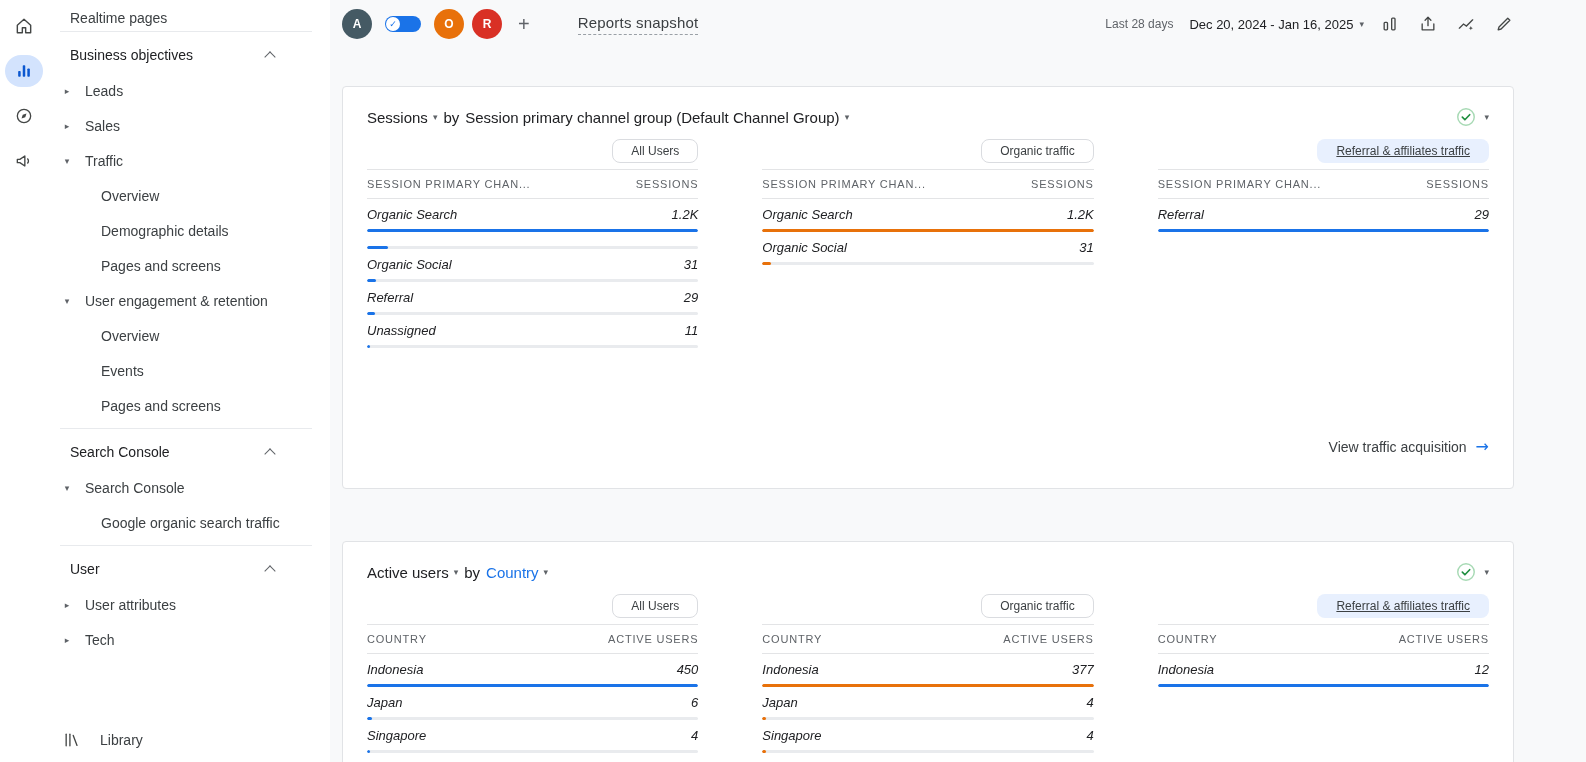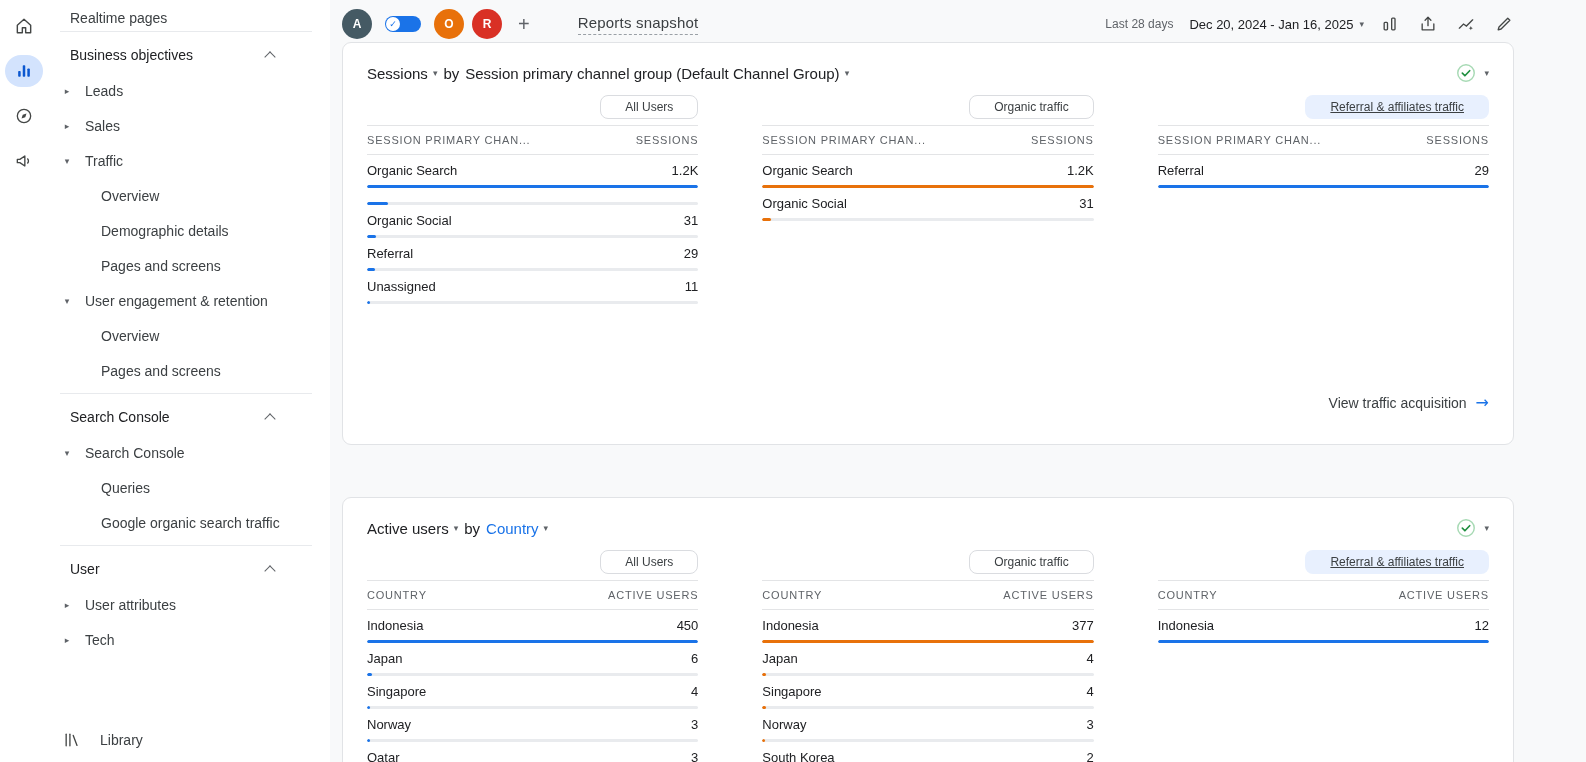--- a/index.html
+++ b/index.html
@@ -36,37 +36,37 @@
   .add-cmp { font-size:20px; color:#5f6368; margin-left:8px; line-height:1; }
   .page-title { margin-left:48px; font-size:15px; color:#3c4043; border-bottom:1px dashed #9aa0a6; padding-bottom:3px; letter-spacing:.2px; }
   .hdr-right { margin-left:auto; display:flex; align-items:center; gap:16px; }
   .preset { font-size:12px; color:#5f6368; }
   .daterange { font-size:13px; color:#202124; display:flex; align-items:center; gap:6px; }
   .caret { font-size:9px; color:#5f6368; font-family:"DejaVu Sans", sans-serif; line-height:1; }
   .hdr-icons { display:flex; align-items:center; gap:18px; }
   .hdr-icons svg { width:20px; height:20px; display:block; }
 
   
-  .card { background:#fff; border:1px solid #e1e3e6; border-radius:9px; padding:16px 24px 18px; position:relative; }
+  .card { background:#fff; border:1px solid #e1e3e6; border-radius:4px; padding:16px 24px 18px; position:relative;margin-top:44px; }
   .card-1 { height:403px; margin-bottom:52px; }
   .card-2 { height:420px; }
   .card-head { display:flex; align-items:center; font-size:15px; color:#202124; height:28px; }
   .metric-btn, .dim-btn { display:flex; align-items:center; gap:5px; }
   .by { margin:0 6px; }
   .dim-blue { color:#1a73e8; }
   .head-right { margin-left:auto; display:flex; align-items:center; gap:7px; }
   .check-circle svg { width:22px; height:22px; display:block; }
 
   .cols { display:grid; grid-template-columns:1fr 1fr 1fr; column-gap:64px; margin-top:8px; }
   .chip-row { display:flex; justify-content:flex-end; height:30px; align-items:flex-start; }
-  .chip { font-size:12px; color:#3c4043; border:1px solid #dadce0; background:#fff; border-radius:8px; padding:4px 24px; white-space:nowrap; }
+  .chip { font-size:12px; color:#3c4043; border:1px solid #dadce0; background:#fff; border-radius:8px; padding:4px 18px; white-space:nowrap; }
   .chip.hl { border-color:transparent;text-decoration:underline; }
   .thead { display:flex; justify-content:space-between; border-top:1px solid #e3e4e6; border-bottom:1px solid #e3e4e6; padding:8px 0; font-size:11px; color:#5f6368; letter-spacing:.8px; }
   .row { padding-top:8px; }
-  .row-line { display:flex; justify-content:space-between; font-size:13px; color:#202124; line-height:16px; }
+  .row-line { display:flex; justify-content:space-between; font-size:13px; color:#202124; line-height:16px;font-style:italic; }
   .bar-track { height:3px; background:#e9ebee; margin-top:6px; border-radius:2px; overflow:hidden; }
   .bar-fill { height:100%; border-radius:2px; }
   .card-footer { position:absolute; right:24px; bottom:32px; display:flex; align-items:center; gap:9px; font-size:14px; color:#3c4043; }
   .arrow { color:#1a73e8; font-size:16px; font-family:"DejaVu Sans", sans-serif; }
 </style>
 </head>
 <body>
 
 <div class="app" data-interactable="false">
 
@@ -136,40 +136,40 @@
     <div class="nav-row" data-interactable="true">
       <span class="tri" data-interactable="false">▾</span>
       <span data-interactable="false">User engagement &amp; retention</span>
     </div>
     <div data-interactable="false">
 
         <div class="nav-sub" data-interactable="true">
           <span data-interactable="false">Overview</span>
         </div>
 
+        <div class="nav-sub" data-interactable="true">
+          <span data-interactable="false">Events</span>
+        </div>
 
         <div class="nav-sub" data-interactable="true">
           <span data-interactable="false">Pages and screens</span>
         </div>
       </div>
 
     <div class="divider" data-interactable="false"></div>
     <div class="nav-header" data-interactable="true">
       <span data-interactable="false">Search Console</span>
       <span class="chev" data-interactable="false"></span>
     </div>
     <div class="nav-row" data-interactable="true">
       <span class="tri" data-interactable="false">▾</span>
       <span data-interactable="false">Search Console</span>
     </div>
     <div data-interactable="false">
 
-        <div class="nav-sub" data-interactable="true">
-          <span data-interactable="false">Queries</span>
-        </div>
 
         <div class="nav-sub" data-interactable="true">
           <span data-interactable="false">Google organic search traffic</span>
         </div>
       </div>
 
     <div class="divider" data-interactable="false"></div>
     <div class="nav-header" data-interactable="true">
       <span data-interactable="false">User</span>
       <span class="chev" data-interactable="false"></span>

